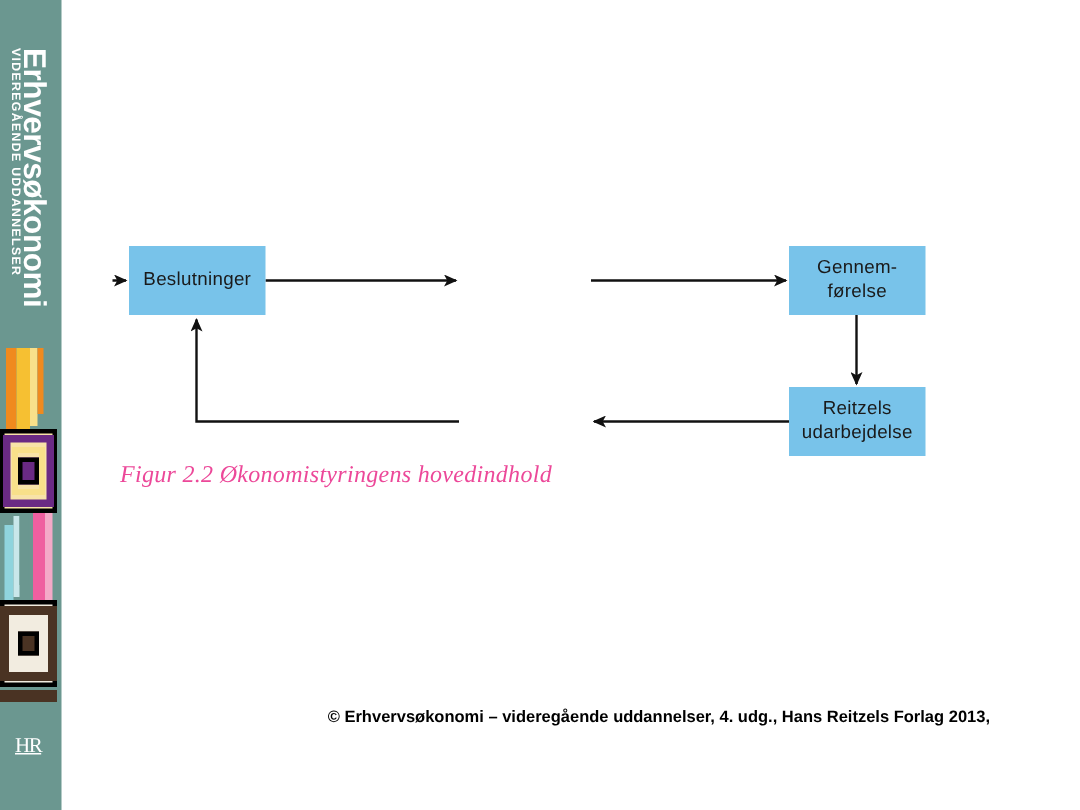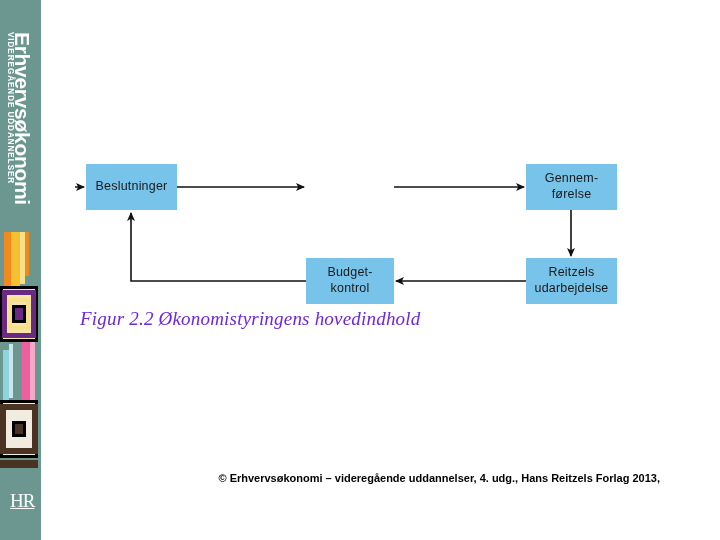--- a/index.html
+++ b/index.html
@@ -61,21 +61,21 @@
   .stripe { position: absolute; }
   .sq {
     position: absolute;
     border-style: solid;
   }
   #hr-logo {
     position: absolute;
     left: 10px; top: 490px;
     color: #ffffff;
     font-family: "Liberation Serif", serif;
-    font-size: 19px;
+    font-size: 14px;
     letter-spacing: -1px;
     text-decoration: underline;
   }
 
   
   #figure {
     position: absolute;
     left: 30px; top: 0;
     width: 718px; height: 540px;
   }
@@ -104,22 +104,22 @@
   #node-budgetkontrol{ left: 231px; top: 118px; width: 88px; height: 46px; }
   #node-regnskabs    { left: 451px; top: 118px; width: 91px; height: 46px; }
 
   #arrows { position: absolute; left: 0; top: 0; width: 600px; height: 180px; }
 
   #caption {
     position: absolute;
     left: 50px; top: 308px;
     font-family: "Liberation Serif", serif;
     font-style: italic;
-    font-size: 19px;
-    color: #6d28d9;
+    font-size: 16px;
+    color: #ec4899;
     letter-spacing: 0.2px;
   }
 
   
   #footer {
     position: absolute;
     left: 60px; top: 469px;
     width: 600px;
     text-align: right;
     font-family: "Liberation Sans", sans-serif;
@@ -192,22 +192,20 @@
 
         <polyline points="231,141 56,141 56,73" fill="none" stroke="#111111" stroke-width="1.6" marker-end="url(#ah)"></polyline>
       </svg>
 
       <div class="node" id="node-beslutninger">Beslutninger</div>
 
 
       <div class="node" id="node-gennemforelse">Gennem-
 førelse</div>
 
-      <div class="node" id="node-budgetkontrol">Budget-
-kontrol</div>
 
       <div class="node" id="node-regnskabs">Reitzels
 udarbejdelse</div>
     </div>
 
     <div id="caption">Figur 2.2 Økonomistyringens hovedindhold</div>
   </div>
 
   <div id="footer">
     <div>© Erhvervsøkonomi – videregående uddannelser, 4. udg., Hans Reitzels Forlag 2013,</div>

